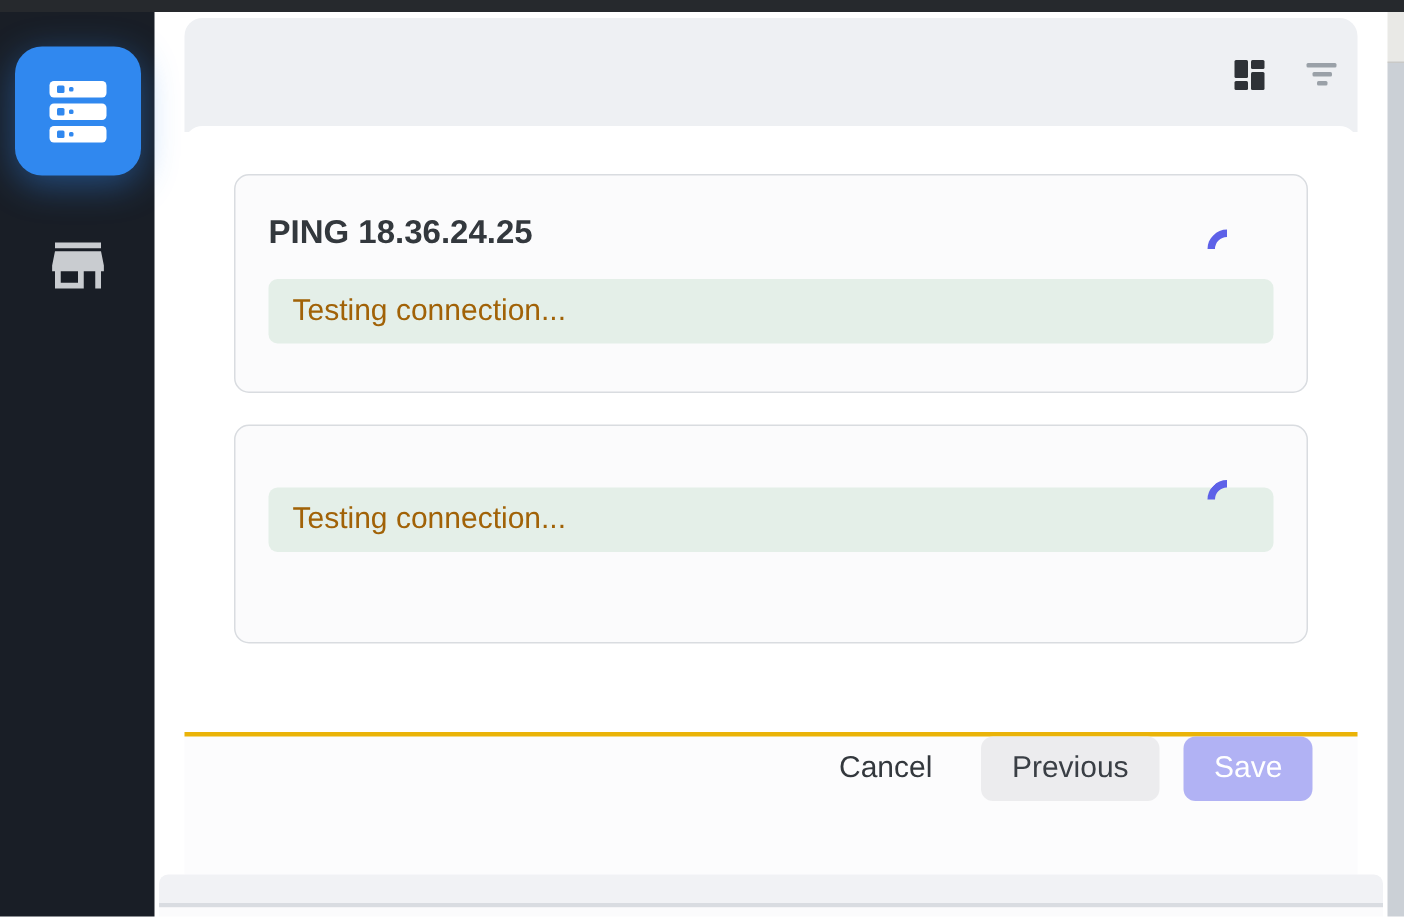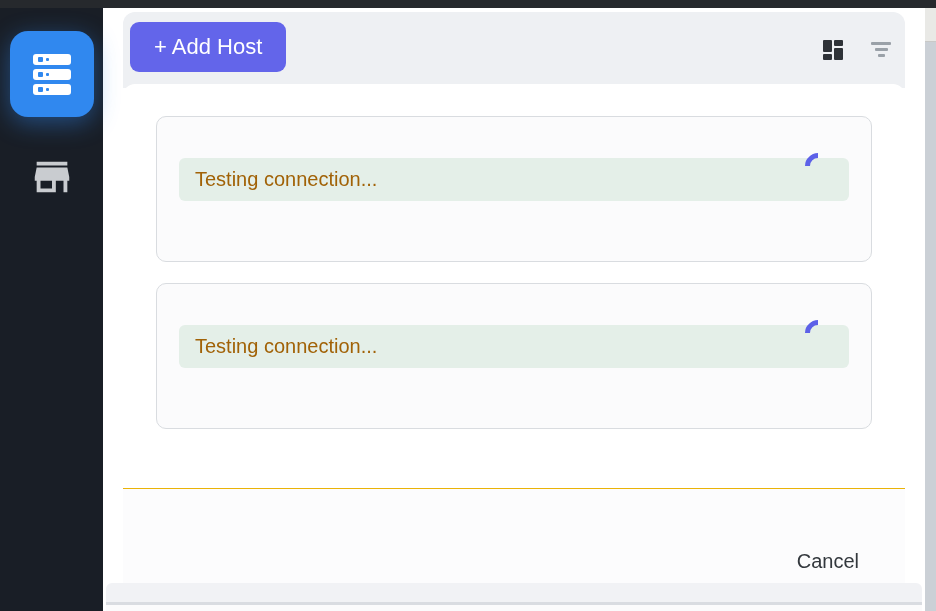--- a/index.html
+++ b/index.html
@@ -60,22 +60,22 @@
   }
   .spinner{
     position:absolute;right:40px;top:36px;width:26px;height:26px;border-radius:50%;
     border:5px solid transparent;border-left-color:#5d61e8;transform:rotate(45deg);
     box-sizing:border-box;
   }
 
   
   .modal-footer{
     position:absolute;left:123px;top:488px;width:782px;height:95px;
-    background:#fcfcfd;border-top:1px solid #eab308;box-sizing:border-box;
-    display:flex;align-items:flex-end;justify-content:flex-end;padding-right:30px;gap:16px;
+    background:#fcfcfd;border-top:3px solid #eab308;box-sizing:border-box;
+    display:flex;align-items:flex-start;justify-content:flex-end;padding-right:30px;gap:16px;
   }
   .btn{font-family:inherit;font-size:20px;border:none;border-radius:8px;height:43px;cursor:pointer;}
   .btn-cancel{background:transparent;color:#33383d;padding:0 14px;margin-right:2px;}
   .btn-previous{background:#ececee;color:#3a3f45;padding:0 21px;}
   .btn-save{background:#b1b2f4;color:#ffffff;padding:0 20px;cursor:default;}
 
   
   .strip-a{position:absolute;left:106px;top:583px;width:816px;height:19px;background:#f1f2f5;border-radius:6px 6px 0 0;}
   .strip-line{position:absolute;left:106px;top:602px;width:816px;height:3px;background:#d9dce1;}
   .strip-b{position:absolute;left:106px;top:605px;width:816px;height:6px;background:#fbfbfc;}
@@ -96,49 +96,51 @@
     </span>
   </div>
   <div class="nav-store">
     <svg width="46" height="46" viewBox="0 0 24 24">
       <path fill="#c9ccd0" d="M20 4H4v2h16V4zm1 10v-2l-1-5H4l-1 5v2h1v6h10v-6h4v6h2v-6h1zm-9 4H6v-4h6v4z"></path>
     </svg>
   </div>
 </aside>
 
 <div class="modal-toolbar">
-  <button class="add-host">+ Add Host</button>
   <div class="tb-icons">
     <div class="icon-dashboard">
       <i class="a"></i>
         <i class="b"></i>
         <i class="c"></i>
         <i class="d"></i>
     </div>
     <div class="icon-filter">
       <i class="f1"></i>
         <i class="f2"></i>
         <i class="f3"></i>
     </div>
   </div>
 </div>
 
 <div class="modal-body">
   <div class="host-card">
+    <div class="host-title">PING 18.36.24.25</div>
     <div class="spinner"></div>
     <div class="status-bar">Testing connection...</div>
   </div>
   <div class="host-card">
     <div class="spinner"></div>
     <div class="status-bar">Testing connection...</div>
   </div>
 </div>
 
 <div class="modal-footer">
   <button class="btn btn-cancel">Cancel</button>
+  <button class="btn btn-previous">Previous</button>
+  <button class="btn btn-save" disabled="">Save</button>
 </div>
 
 <div class="strip-a"></div>
 <div class="strip-line"></div>
 <div class="strip-b"></div>
 
 <div class="right-strip-top"></div>
 <div class="right-strip"></div>
 
 </body></html>

